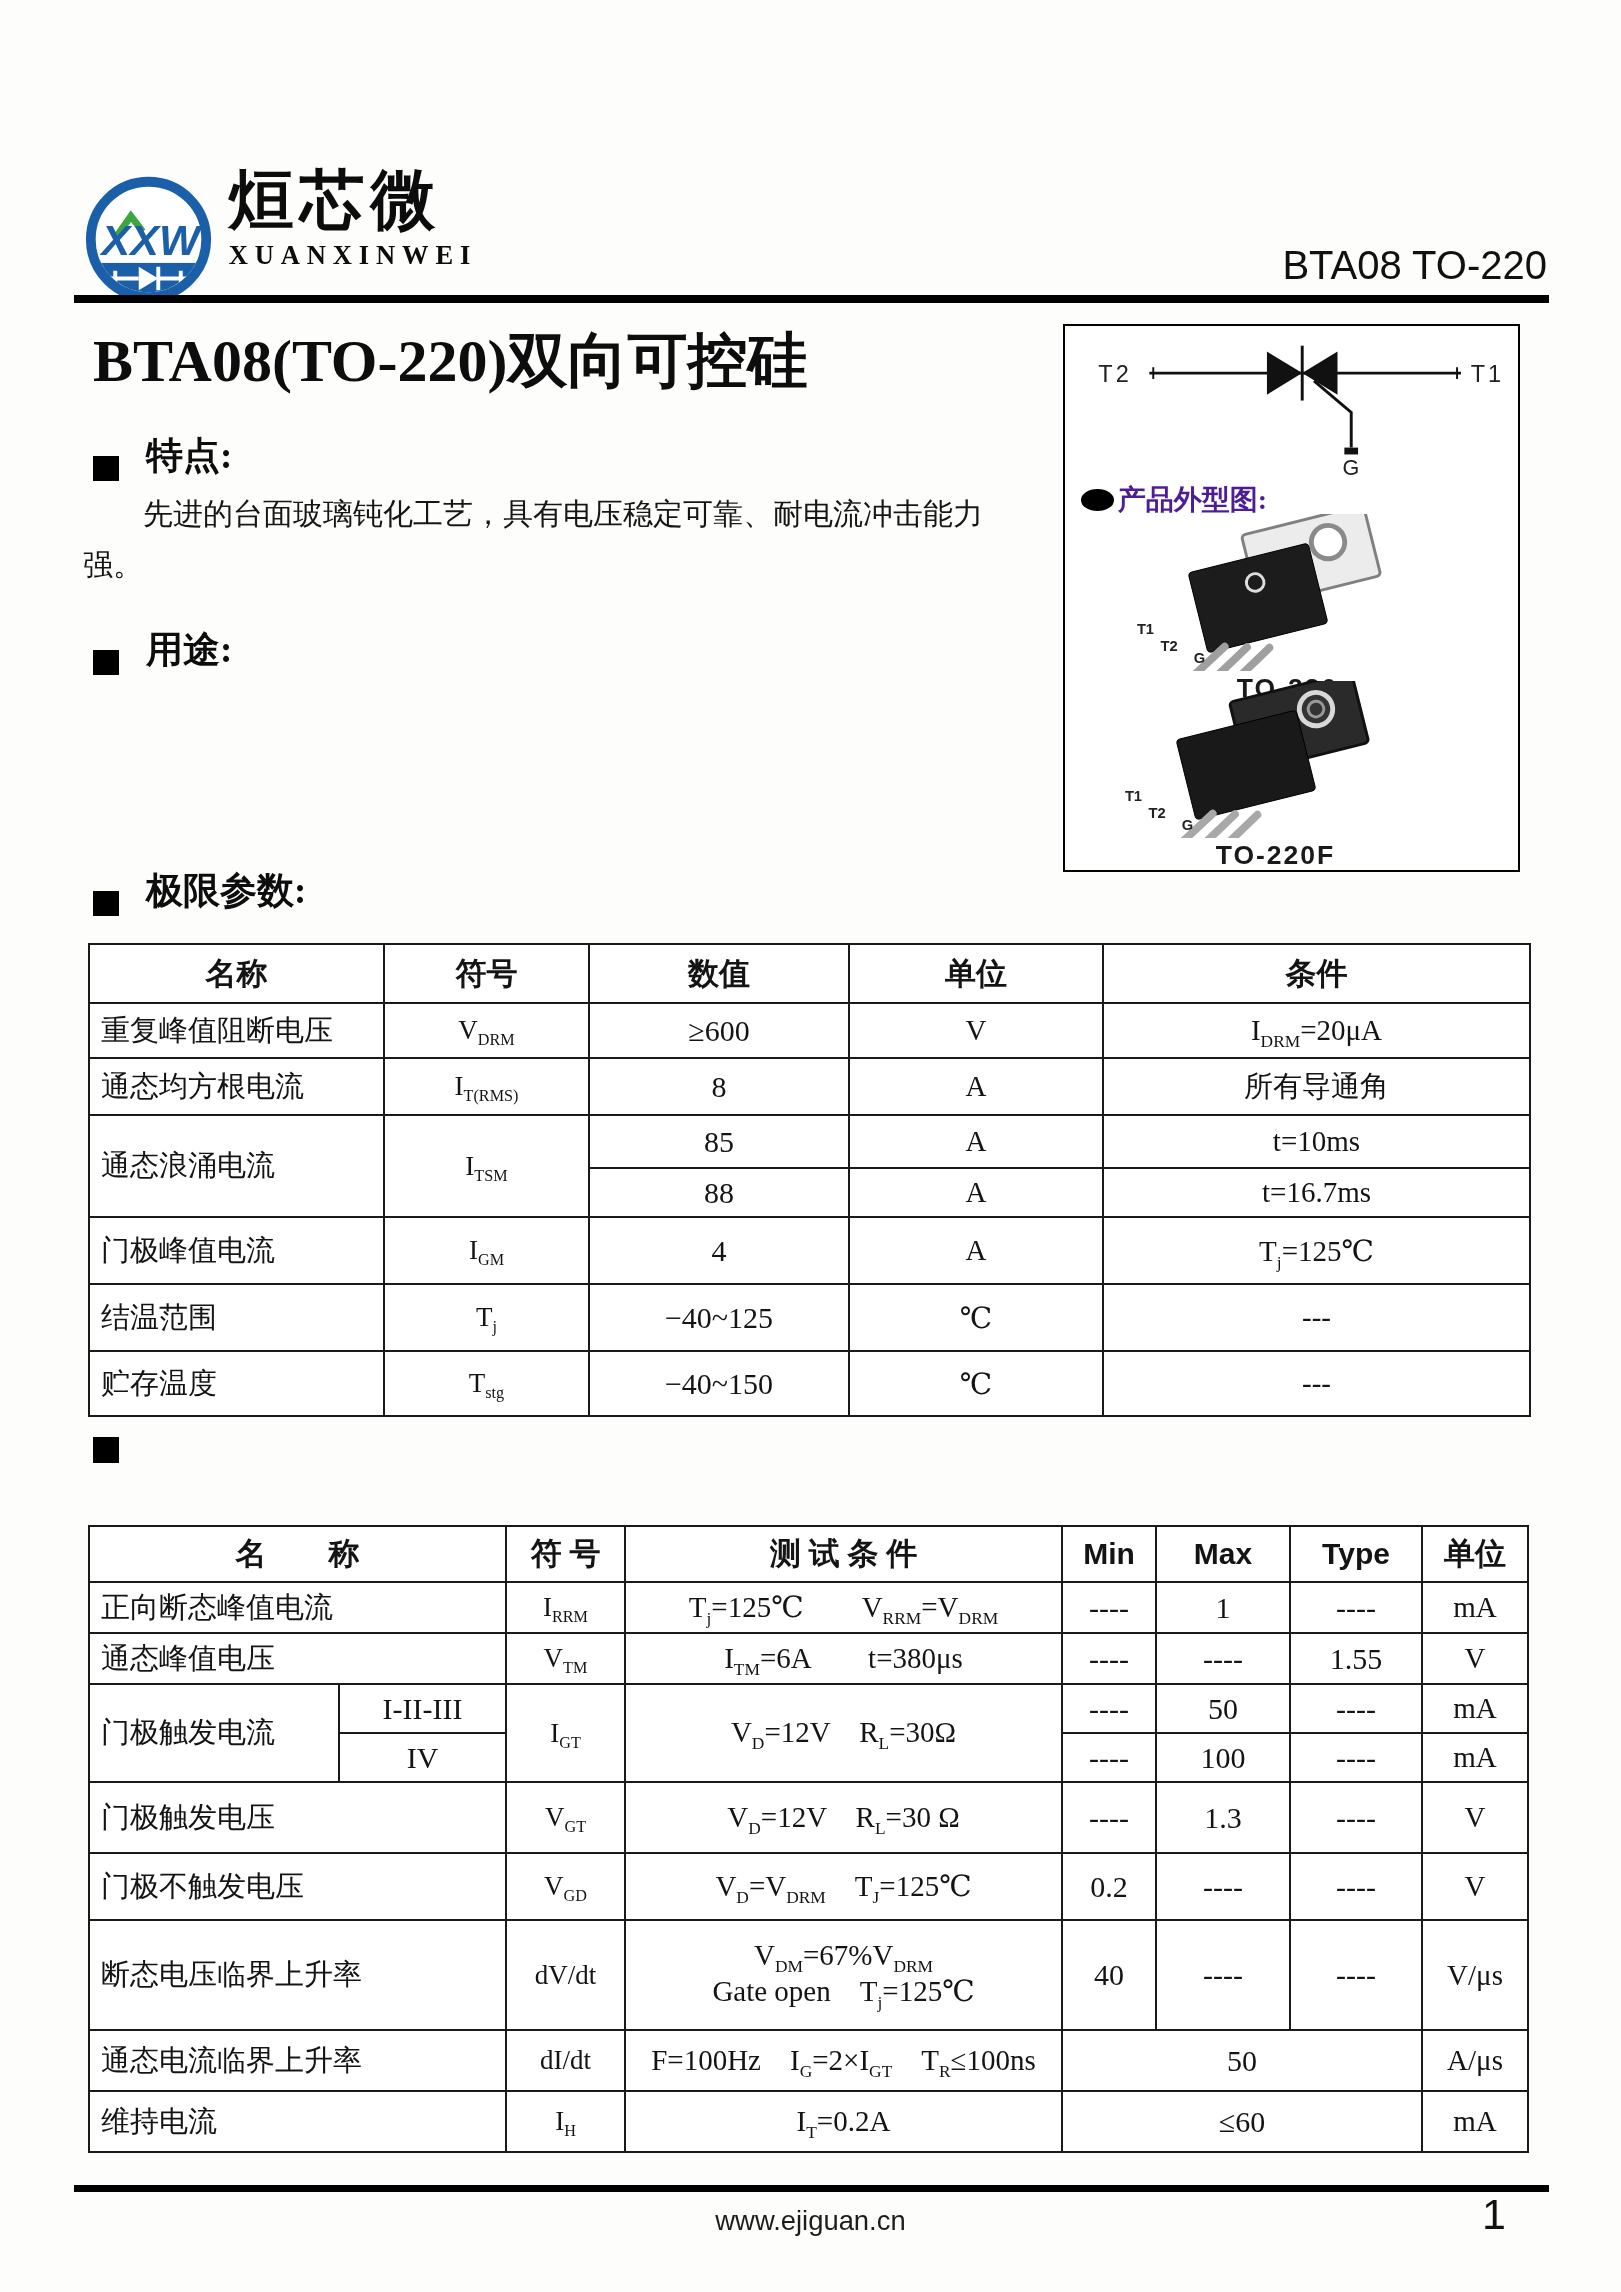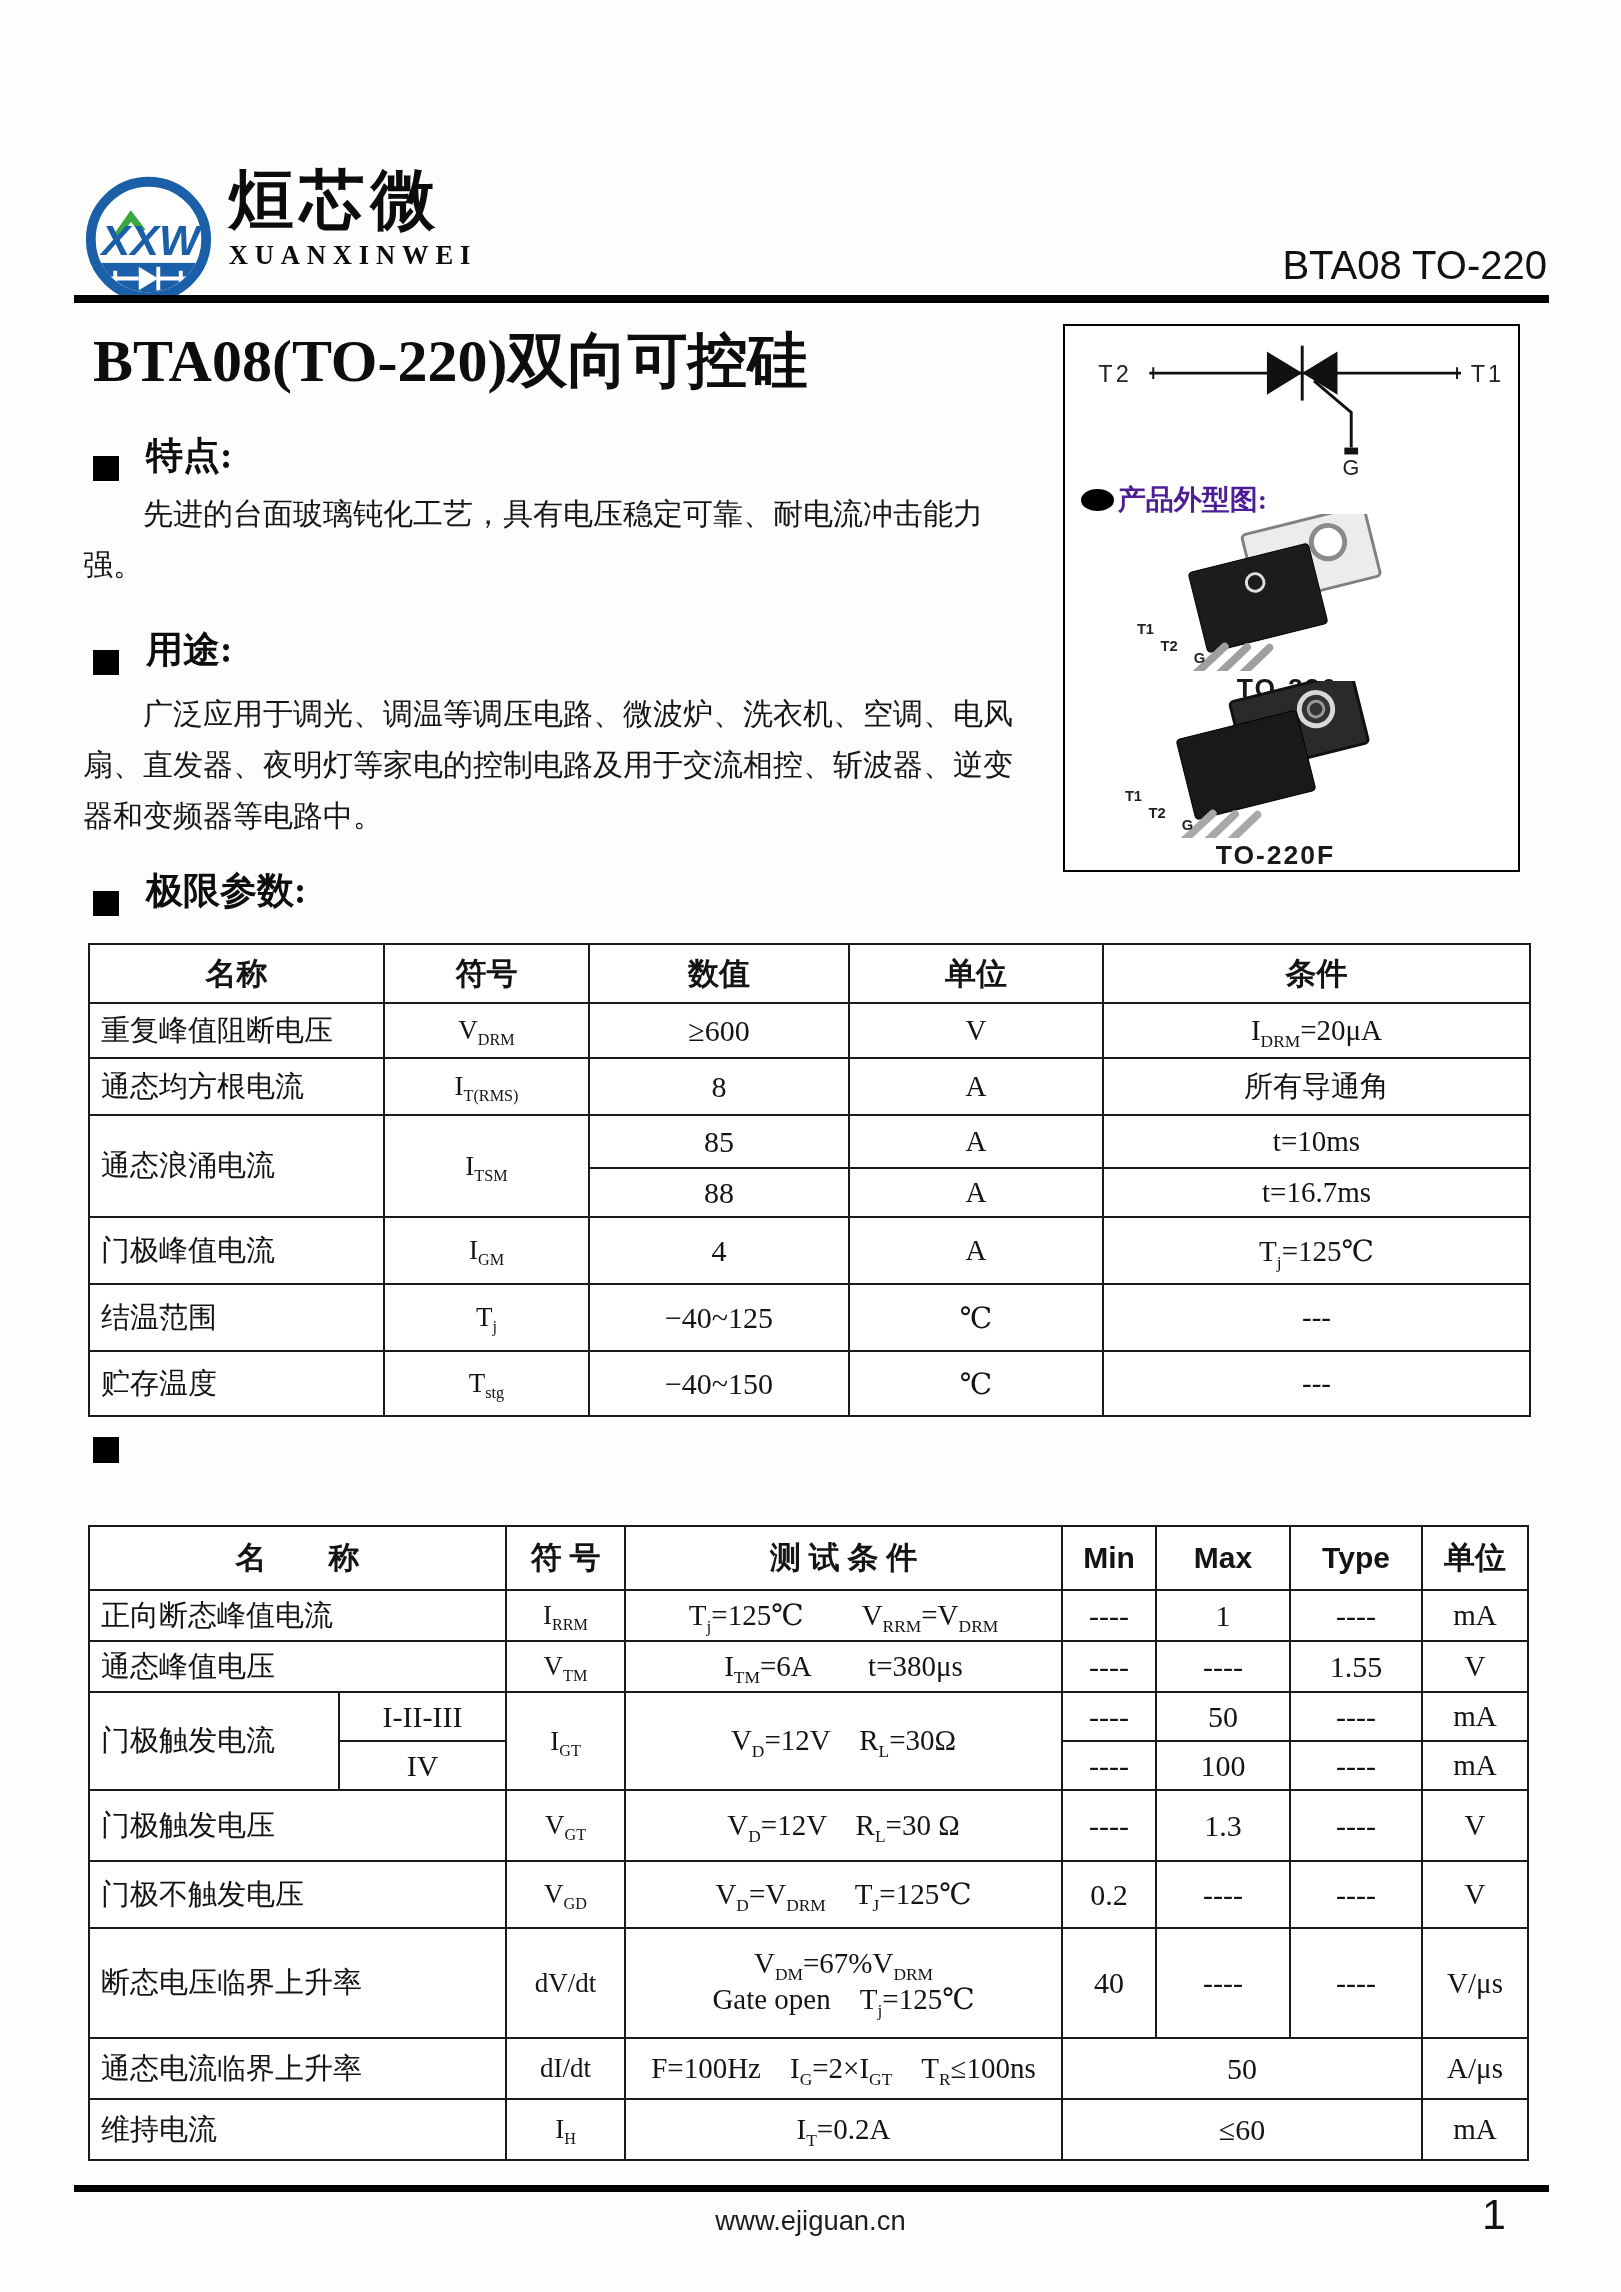--- a/index.html
+++ b/index.html
@@ -159,21 +159,20 @@
   <div class="sec-h" style="top:431px">
     <span class="sq"></span>
     <span>特点:</span>
   </div>
   <p class="para" style="top:488px">先进的台面玻璃钝化工艺，具有电压稳定可靠、耐电流冲击能力强。</p>
 
   <div class="sec-h" style="top:625px">
     <span class="sq"></span>
     <span>用途:</span>
   </div>
-  <p class="para" style="top:688px">广泛应用于调光、调温等调压电路、微波炉、洗衣机、空调、电风扇、直发器、夜明灯等家电的控制电路及用于交流相控、斩波器、逆变器和变频器等电路中。</p>
 
   <div class="sec-h" style="top:866px">
     <span class="sq"></span>
     <span>极限参数:</span>
   </div>
 
   <table class="t1">
     <colgroup>
         <col style="width:295px">
         <col style="width:205px">
@@ -248,21 +247,21 @@
         <col style="width:250px">
         <col style="width:167px">
         <col style="width:119px">
         <col style="width:437px">
         <col style="width:94px">
         <col style="width:134px">
         <col style="width:132px">
         <col style="width:106px">
       </colgroup>
     <tbody>
-        <tr style="height:64px">
+        <tr style="height:56px">
       <th colspan="2">名　　称</th>
       <th>符 号</th>
       <th>测 试 条 件</th>
       <th class="lat">Min</th>
       <th class="lat">Max</th>
       <th class="lat">Type</th>
       <th>单位</th>
     </tr>
     <tr style="height:51px">
       <td class="name" colspan="2">正向断态峰值电流</td>

